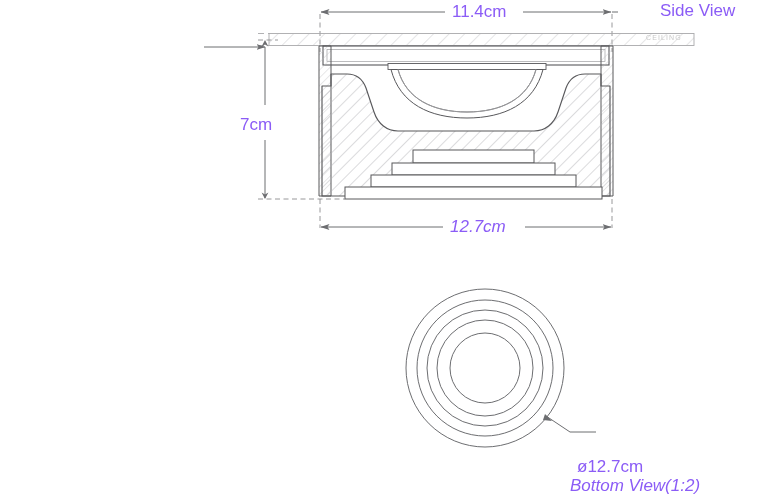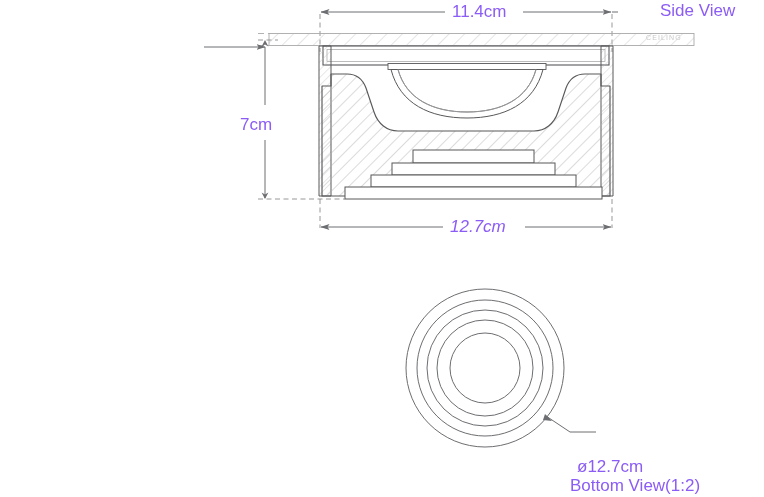--- a/index.html
+++ b/index.html
@@ -24,21 +24,21 @@
   .ceiling-text{
     font-size:7px;
     color:#c8c8c8;
     letter-spacing:1.1px;
   }
   .dim-11-4{left:452px;top:3px;}
   .dim-7{left:240px;top:116px;}
   .dim-12-7{left:450px;top:218px;font-style:italic;}
   .dim-dia{left:577px;top:421px;margin-top:37px;}
   .side-view{left:621px;top:2px;margin-left:39px;}
-  .bottom-view{left:570px;top:477px;}
+  .bottom-view{left:570px;top:477px;font-style:italic;}
   .ceiling-lbl{left:646px;top:34px;}
 </style>
 </head>
 <body>
 
 <svg id="drawing" width="764" height="497" viewBox="0 0 764 497">
   <defs>
     <pattern id="hatch" width="9" height="9" patternTransform="rotate(45)" patternUnits="userSpaceOnUse">
       <line x1="0" y1="0" x2="0" y2="9" stroke="#b0b0b3" stroke-width="0.9"></line>
     </pattern>

